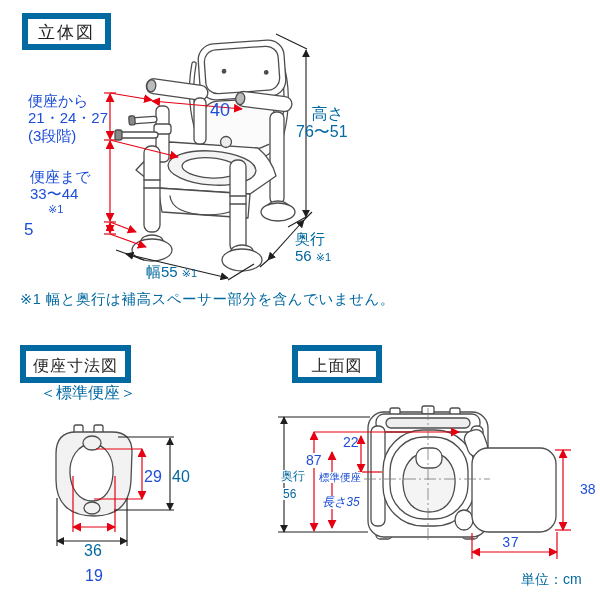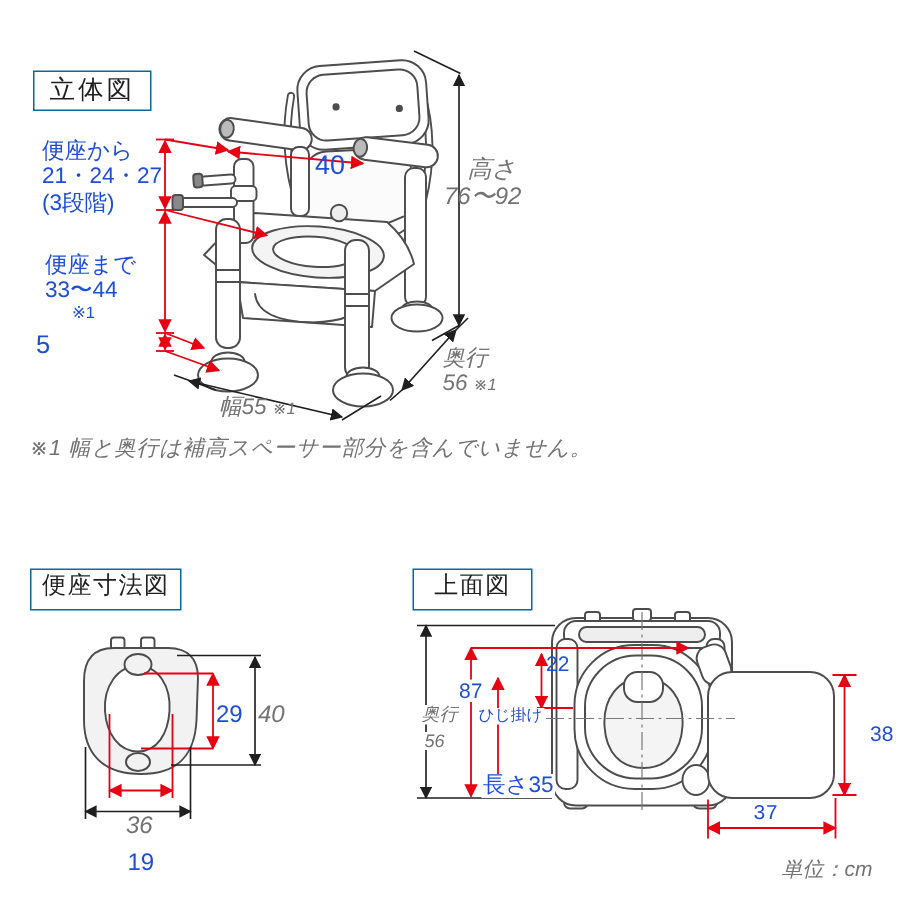--- a/index.html
+++ b/index.html
@@ -1,23 +1,23 @@
 <!DOCTYPE html>
 <html><head>
 <meta charset="utf-8">
 <style>
   html,body{margin:0;padding:0;background:#fff;}
   .canvas{position:relative;width:600px;height:600px;background:#fff;overflow:hidden;
           font-family:"Liberation Sans","DejaVu Sans",sans-serif;color:#1f1f1f;}
   .lbl{position:absolute;white-space:nowrap;line-height:1.15;}
   .red{color:#1d4ed8;}
-  .blk{color:#737373;font-style:italic;}
+  .blk{color:#0369a1;}
   .wbg{background:#fff;padding:0 1px;line-height:1.05;}
-  .titlebox{position:absolute;border:1px solid #0369a1;background:#fff;display:flex;
-            align-items:flex-start;justify-content:center;letter-spacing:2px;margin-top:34px;}
+  .titlebox{position:absolute;border:6px solid #0369a1;background:#fff;display:flex;
+            align-items:flex-end;justify-content:center;letter-spacing:2px;}
   .note-small{font-size:11px;}
   svg{position:absolute;}
   .center{text-align:center;}
 </style>
 </head>
 <body>
 
 <div class="canvas">
 
   <div class="titlebox" style="left:22px;top:13px;width:77px;height:25px;font-size:17px;">
@@ -134,37 +134,38 @@
   </div>
   <div class="lbl red" style="left:30px;top:168px;font-size:15px;">
     <div>便座まで</div>
     <div>33〜44</div>
     <div class="note-small" style="margin-left:18px;">※1</div>
   </div>
   <div class="lbl red" style="left:24px;top:220px;font-size:17px;">5</div>
   <div class="lbl red" style="left:210px;top:100px;font-size:18px;">40</div>
   <div class="lbl blk center" style="left:296px;top:105px;font-size:16px;">
     <div style="padding-left:12px;">高さ</div>
-    <div>76〜92</div>
+    <div>76〜51</div>
   </div>
   <div class="lbl blk" style="left:295px;top:230px;font-size:15px;">
     <div>奥行</div>
     <div><span>56</span>
       <span class="note-small">※1</span></div>
   </div>
   <div class="lbl blk" style="left:146px;top:263px;font-size:15px;">
     <span>幅55</span>
     <span class="note-small">※1</span>
   </div>
 
   <div class="lbl blk" style="left:20px;top:291px;font-size:14.5px;letter-spacing:0.5px;">※1 幅と奥行は補高スペーサー部分を含んでいません。</div>
 
   <div class="titlebox" style="left:20px;top:345px;width:99px;height:26px;font-size:16px;letter-spacing:1px;">
     <span>便座寸法図</span>
   </div>
+  <div class="lbl blk" style="left:40px;top:384px;font-size:16px;">＜標準便座＞</div>
 
   <svg style="left:40px;top:418px;" width="160" height="145" viewBox="0 0 160 145">
     <defs>
       <marker id="aR2" viewBox="0 0 10 10" refX="9" refY="5" markerWidth="7.5" markerHeight="7.5" orient="auto-start-reverse">
           <path d="M0,0 L10,5 L0,10 z" fill="#e60012"></path>
         </marker>
       <marker id="aK2" viewBox="0 0 10 10" refX="9" refY="5" markerWidth="7.5" markerHeight="7.5" orient="auto-start-reverse">
           <path d="M0,0 L10,5 L0,10 z" fill="#1f1f1f"></path>
         </marker>
     </defs>
@@ -191,21 +192,21 @@
       <path d="M17,80 V128"></path>
         <path d="M87,80 V128"></path>
       <path d="M17,123 H87" marker-start="url(#aK2)" marker-end="url(#aK2)"></path>
     </g>
   </svg>
   <div class="lbl red" style="left:144px;top:468px;font-size:16px;">29</div>
   <div class="lbl blk" style="left:172px;top:468px;font-size:16px;">40</div>
   <div class="lbl red" style="left:85px;top:527px;font-size:16px;margin-top:40px;">19</div>
   <div class="lbl blk" style="left:84px;top:542px;font-size:16px;text-align:right;">36</div>
 
-  <div class="titlebox" style="left:275px;top:345px;width:78px;height:26px;font-size:16px;letter-spacing:1px;">
+  <div class="titlebox" style="left:292px;top:345px;width:78px;height:26px;font-size:16px;letter-spacing:1px;">
     <span>上面図</span>
   </div>
 
   <svg style="left:278px;top:402px;" width="315" height="168" viewBox="0 0 315 168">
     <defs>
       <marker id="aR3" viewBox="0 0 10 10" refX="9" refY="5" markerWidth="7.5" markerHeight="7.5" orient="auto-start-reverse">
           <path d="M0,0 L10,5 L0,10 z" fill="#e60012"></path>
         </marker>
       <marker id="aK3" viewBox="0 0 10 10" refX="9" refY="5" markerWidth="7.5" markerHeight="7.5" orient="auto-start-reverse">
           <path d="M0,0 L10,5 L0,10 z" fill="#1f1f1f"></path>
@@ -258,21 +259,21 @@
       <path d="M194,150 H279" marker-start="url(#aR3)" marker-end="url(#aR3)"></path>
       <path d="M194,131 V157"></path>
         <path d="M279,130 V157"></path>
     </g>
   </svg>
   <div class="lbl blk" style="left:280px;top:470px;font-size:12px;">
     <div class="wbg">奥行</div>
     <div class="wbg" style="margin-top:5px;margin-left:2px;">56</div>
   </div>
   <div class="lbl red wbg" style="left:305px;top:453px;font-size:14px;">87</div>
-  <div class="lbl red" style="left:343px;top:434px;font-size:14px;margin-left:21px;">22</div>
-  <div class="lbl red wbg" style="left:318px;top:472px;font-size:10.5px;">ひじ掛け</div>
-  <div class="lbl red wbg" style="left:321px;top:516px;font-size:15px;">長さ35</div>
+  <div class="lbl red" style="left:343px;top:434px;font-size:14px;">22</div>
+  <div class="lbl red wbg" style="left:318px;top:472px;font-size:10.5px;">標準便座</div>
+  <div class="lbl red wbg" style="left:321px;top:496px;font-size:12px;font-style:italic;">長さ35</div>
   <div class="lbl red wbg" style="left:555px;top:482px;font-size:14px;margin-left:24px;">38</div>
   <div class="lbl red" style="left:502px;top:535px;font-size:14px;font-family:Liberation Mono, monospace;">37</div>
 
   <div class="lbl blk" style="left:521px;top:571px;font-size:14px;">単位：cm</div>
 
 </div>
 
 </body></html>

